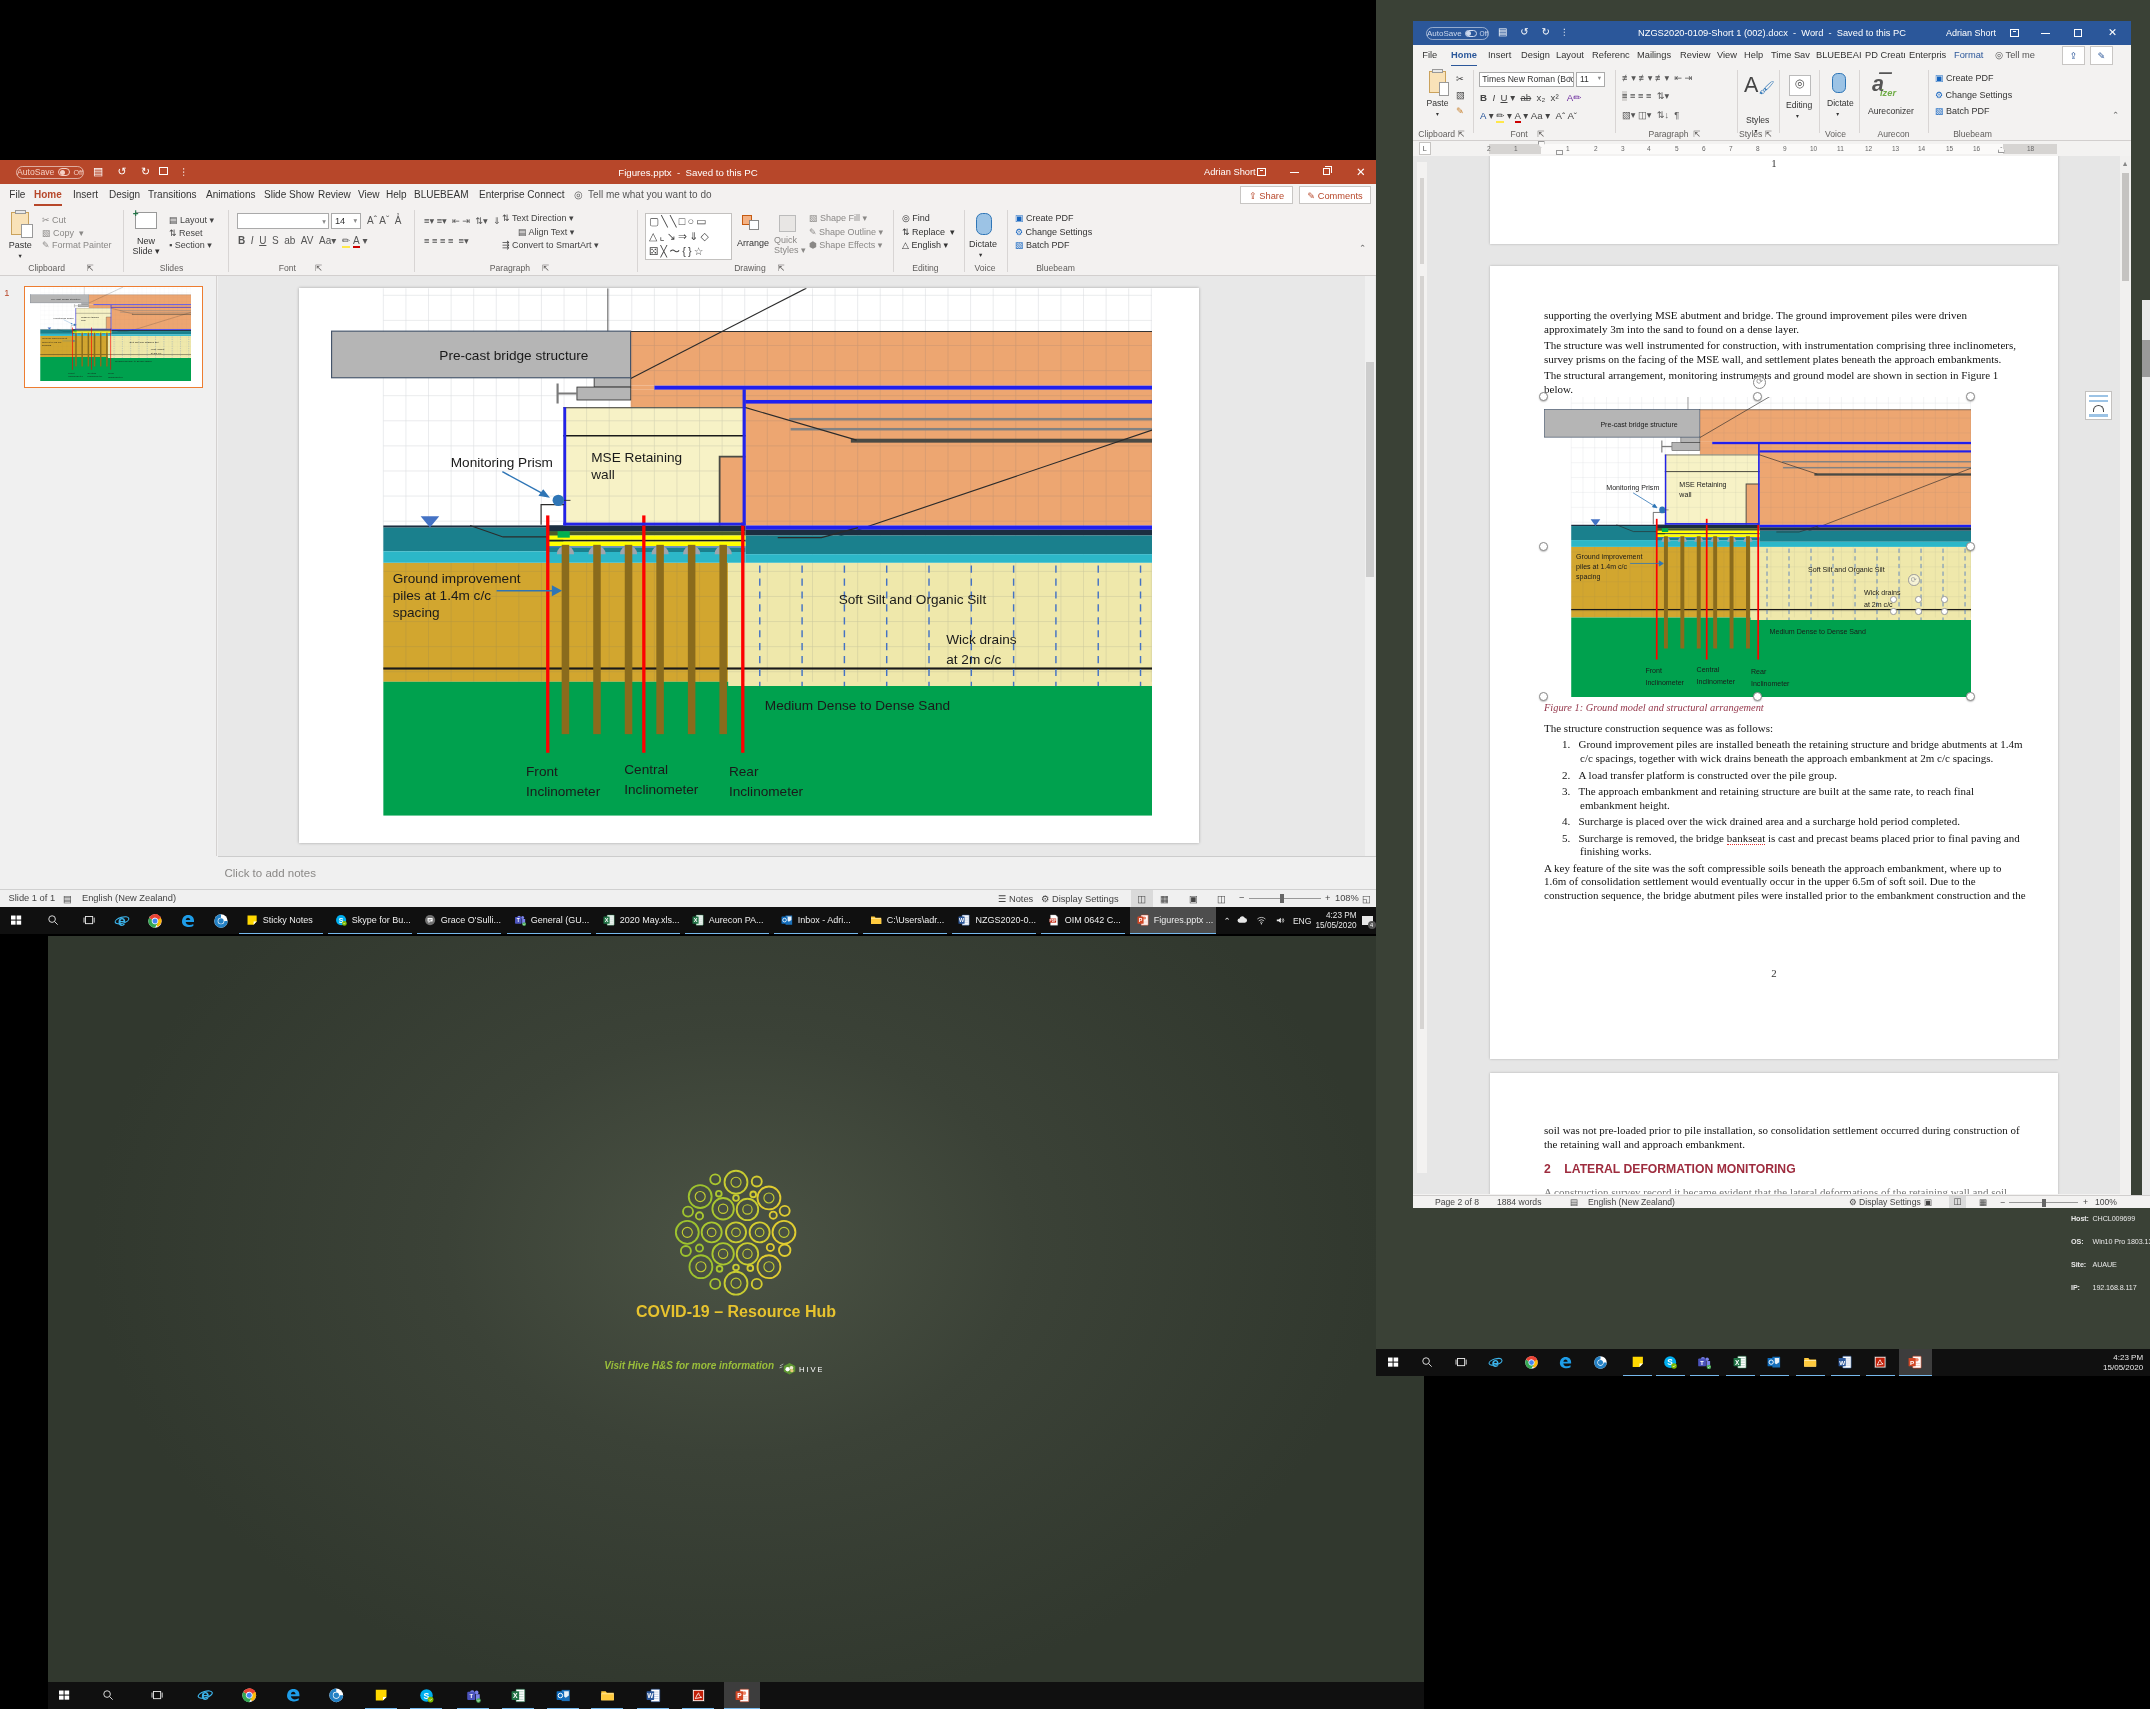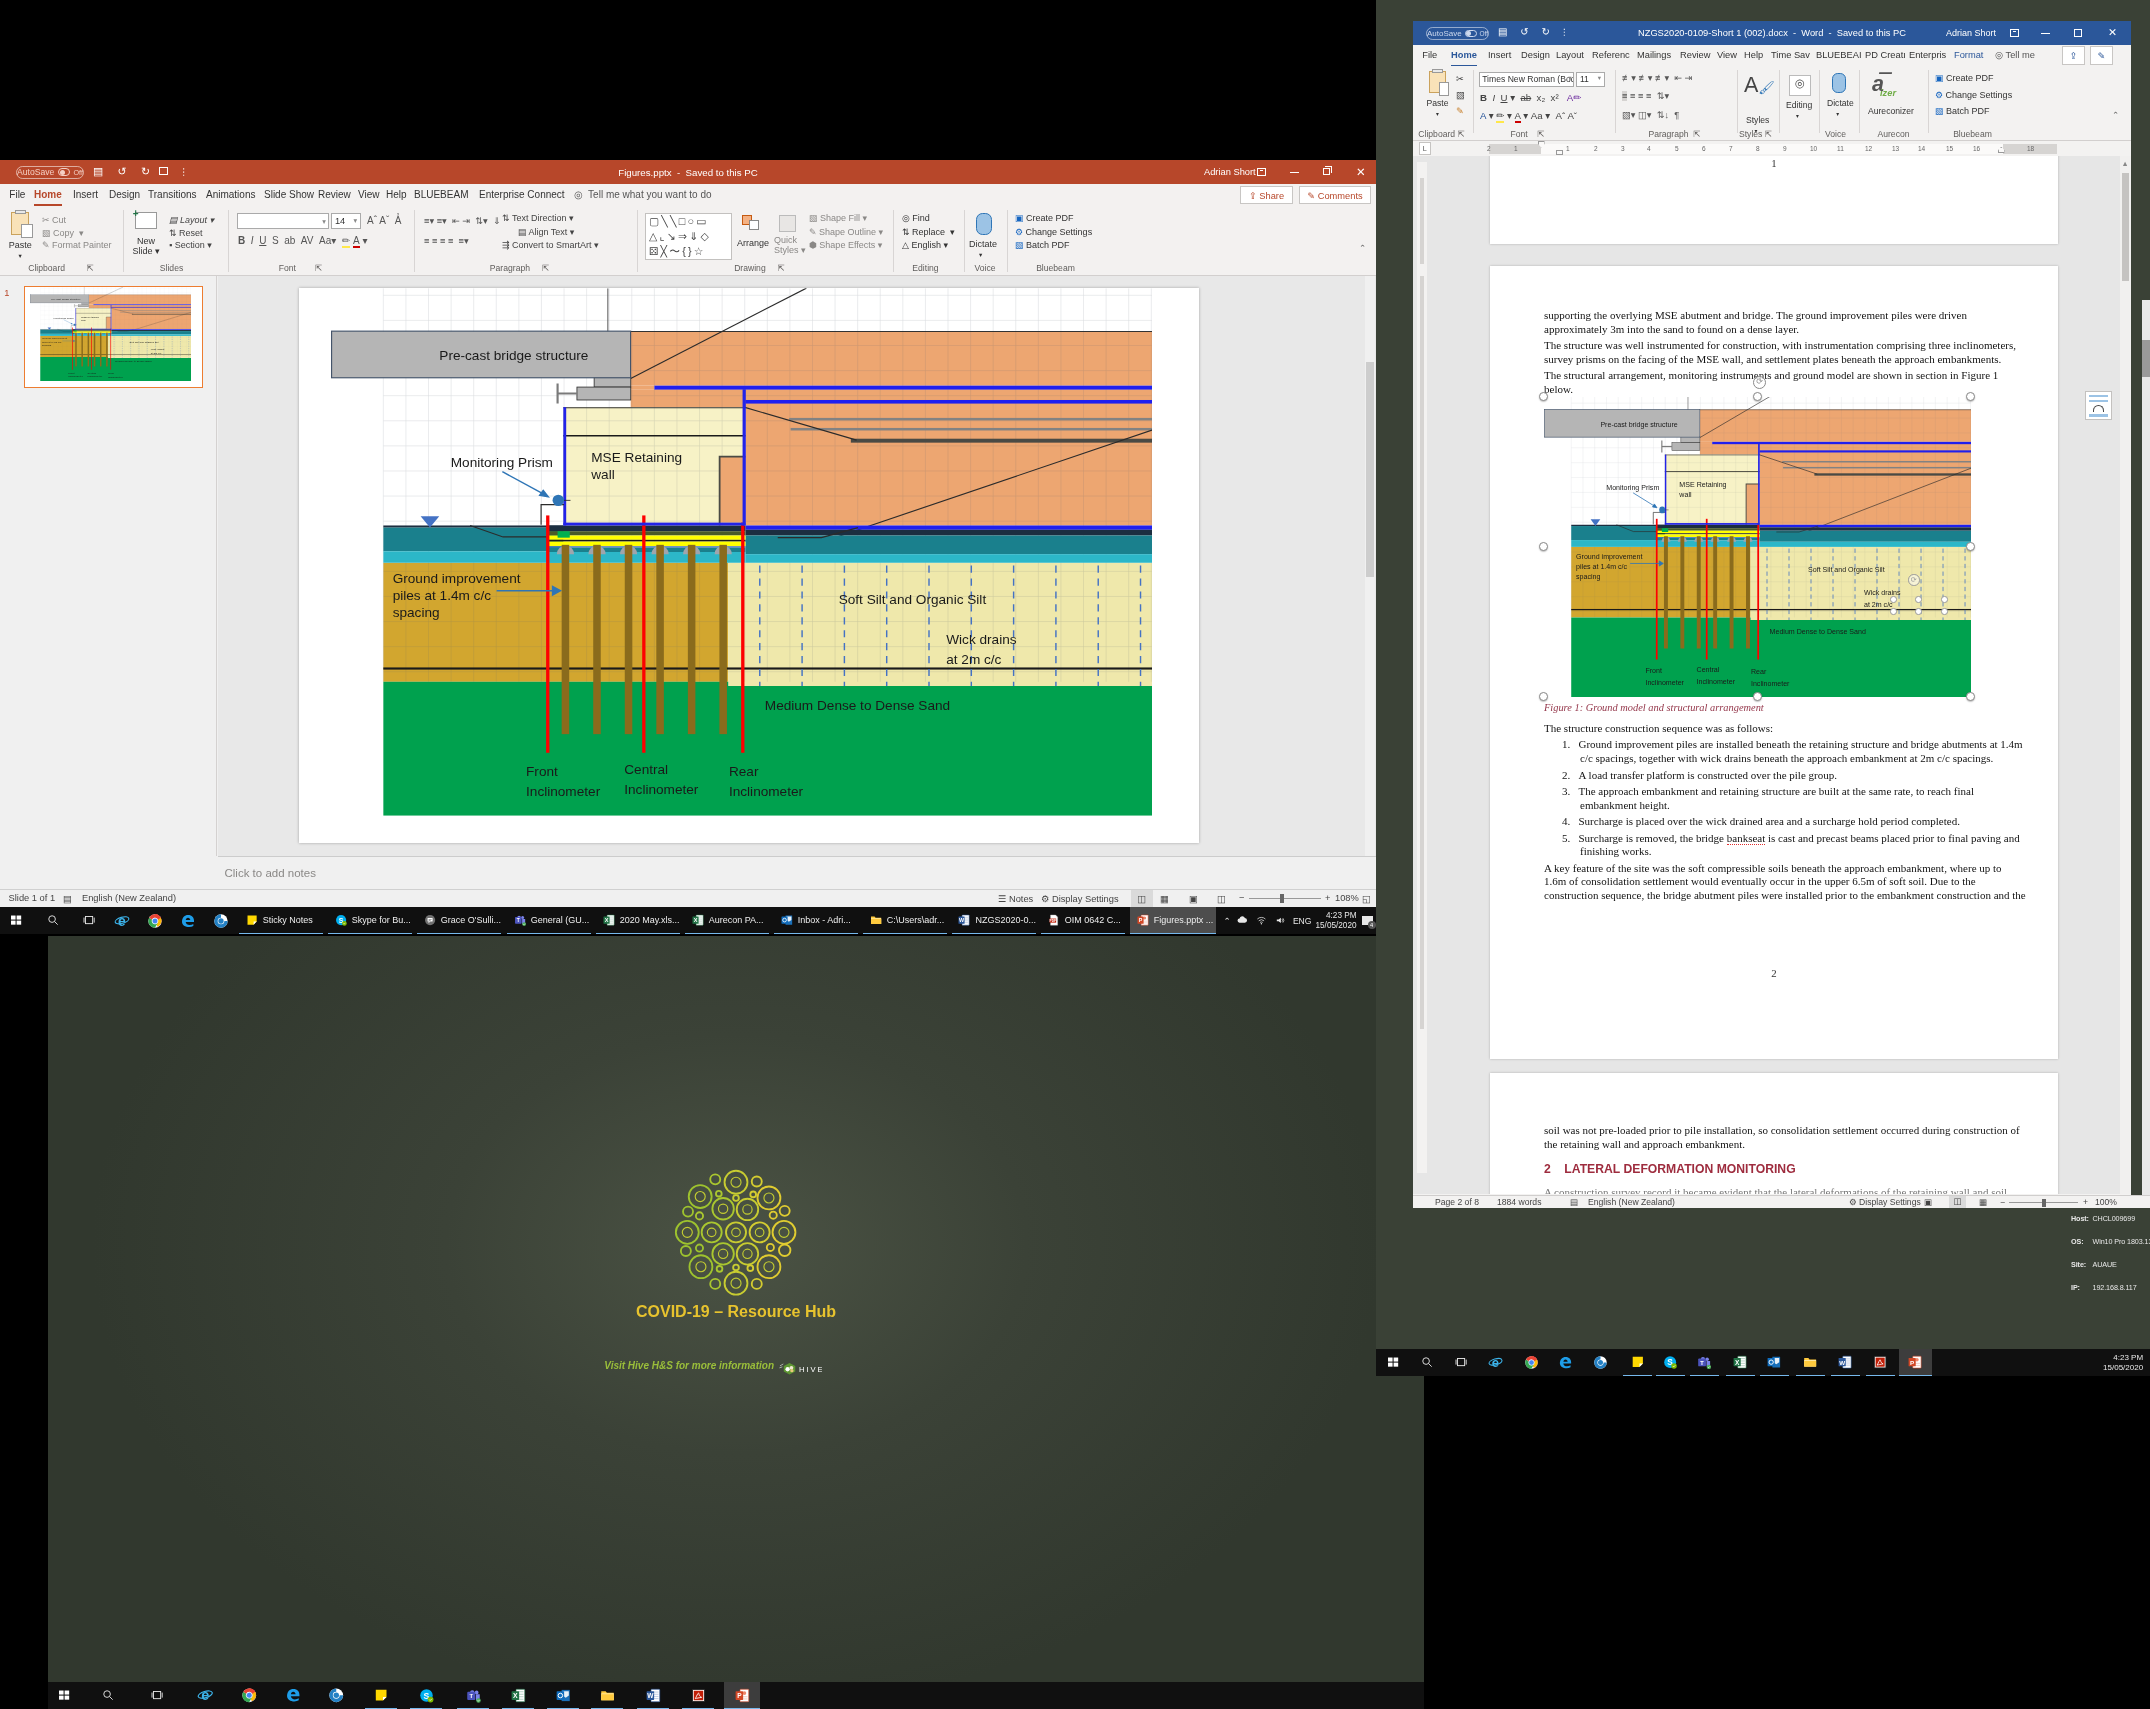--- a/index.html
+++ b/index.html
@@ -416,21 +416,21 @@
         <div class="abs" style="left:42px;top:34px;font-size:9px;color:#8a8886;">✎ Format Painter</div>
         <div class="rlabel" style="left:21.5px;width:79px;">Clipboard &nbsp;&nbsp;&nbsp;&nbsp;&nbsp;&nbsp;&nbsp;&nbsp;⇱</div>
         <div class="rdiv" style="left:123px;"></div>
 
         <div class="abs" style="left:130px;top:5.7px;width:32px;height:44px;">
           <div style="width:21.5px;height:17px;margin:0 auto;background:#fff;border:0.7px solid #999;position:relative;">
               <div style="position:absolute;left:-3.6px;top:-4.3px;color:#217346;font-weight:bold;font-size:10px;">+</div>
             </div>
           <div style="text-align:center;font-size:9px;color:#333;margin-top:7.2px;">New<br>Slide ▾</div>
         </div>
-        <div class="abs" style="left:169px;top:8.6px;font-size:9px;color:#444;font-style:italic;">▤ Layout ▾</div>
+        <div class="abs" style="left:169px;top:8.6px;font-size:9px;color:#444;">▤ Layout ▾</div>
         <div class="abs" style="left:169px;top:21.5px;font-size:9px;color:#444;">⇅ Reset</div>
         <div class="abs" style="left:169px;top:34px;font-size:9px;color:#444;">▪ Section ▾</div>
         <div class="rlabel" style="left:143px;width:57px;">Slides</div>
         <div class="rdiv" style="left:228px;"></div>
 
         <div class="abs" style="left:237px;top:7.2px;width:92px;height:16px;background:#fff;border:0.7px solid #aaa;">
             <span style="float:right;color:#888;font-size:7.2px;margin:2.9px 2.2px;">▾</span>
           </div>
         <div class="abs" style="left:331px;top:7.2px;width:30px;height:16px;background:#fff;border:0.7px solid #aaa;font-size:9.3px;color:#333;padding:1.4px 2.9px;">14 <span style="float:right;color:#888;font-size:7.2px;">▾</span></div>
         <div class="abs" style="left:367px;top:8.6px;font-size:10px;color:#555;">Aˆ Aˇ &nbsp;A̓</div>

